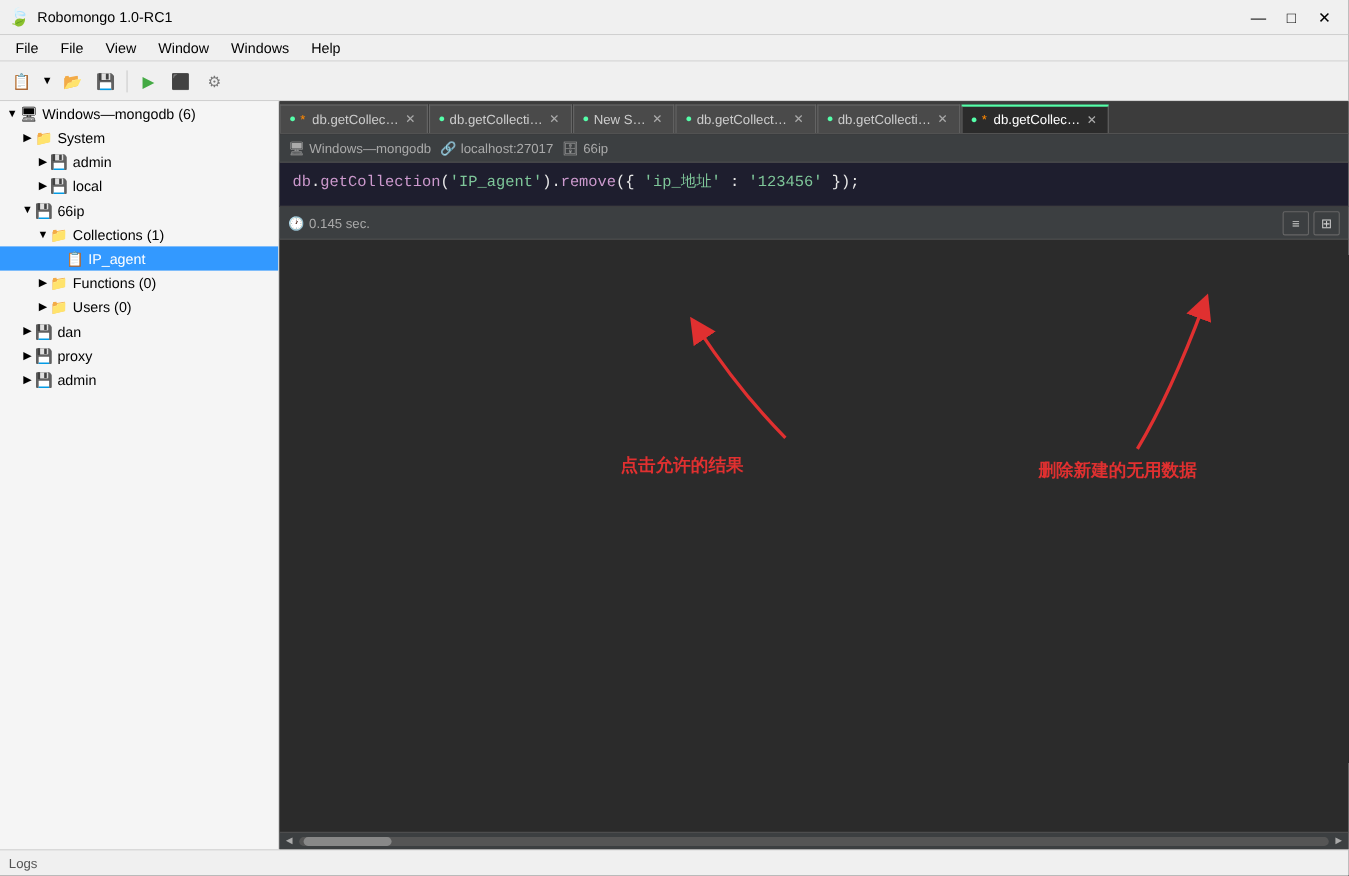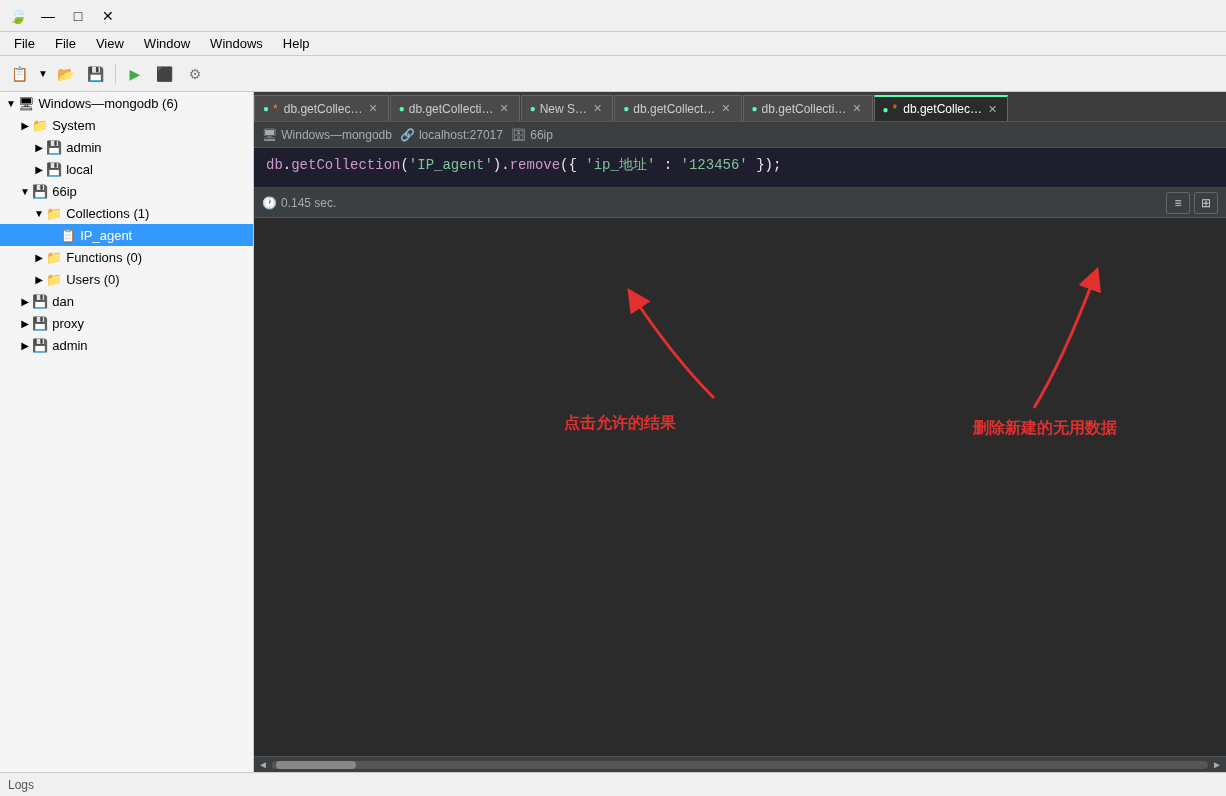--- a/index.html
+++ b/index.html
@@ -224,20 +224,21 @@
       position: absolute;
       pointer-events: none;
       overflow: visible;
     }
   </style>
 </head>
 <body>
 
 <div class="title-bar">
   <span class="title-bar-icon">🍃</span>
+  <span class="title-bar-text">Robomongo 1.0-RC1</span>
   <div class="title-bar-controls">
     <button class="title-bar-btn">—</button>
     <button class="title-bar-btn">□</button>
     <button class="title-bar-btn close">✕</button>
   </div>
 </div>
 
 <div class="menu-bar">
   <span class="menu-item">File</span>
   <span class="menu-item">File</span>
@@ -403,21 +404,21 @@
       <div class="annotation-text" style="left:310px; top:195px;">点击允许的结果</div>
 
       <svg class="arrow" style="position:absolute; left:680px; top:10px; width:250px; height:200px;">
         <defs>
           <marker id="arrowhead2" markerWidth="8" markerHeight="8" refX="4" refY="4" orient="auto">
             <path d="M0,0 L8,4 L0,8 Z" fill="#e03030"></path>
           </marker>
         </defs>
         <path d="M 100,180 Q 130,130 160,50" stroke="#e03030" stroke-width="3" fill="none" marker-end="url(#arrowhead2)"></path>
       </svg>
-      <div class="annotation-text" style="left:690px; top:200px;margin-left:29px;">删除新建的无用数据</div>
+      <div class="annotation-text" style="left:690px; top:200px;">删除新建的无用数据</div>
     </div>
 
     <div style="background:#3c3f41; height:16px; border-top:1px solid #555; display:flex; align-items:center; padding:0 4px;">
       <span style="color:#aaa; font-size:10px;">◄</span>
       <div style="flex:1; background:#555; height:8px; margin:0 4px; border-radius:4px; position:relative;">
         <div style="width:80px; height:8px; background:#888; border-radius:4px; position:absolute; left:4px;"></div>
       </div>
       <span style="color:#aaa; font-size:10px;">►</span>
     </div>
 

